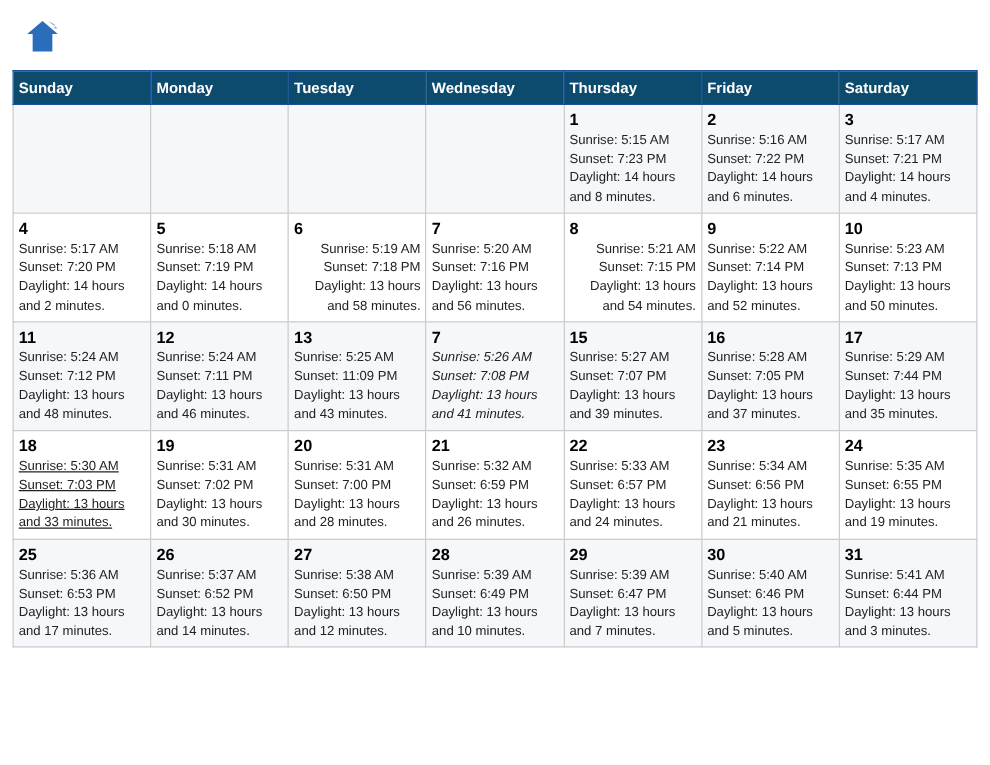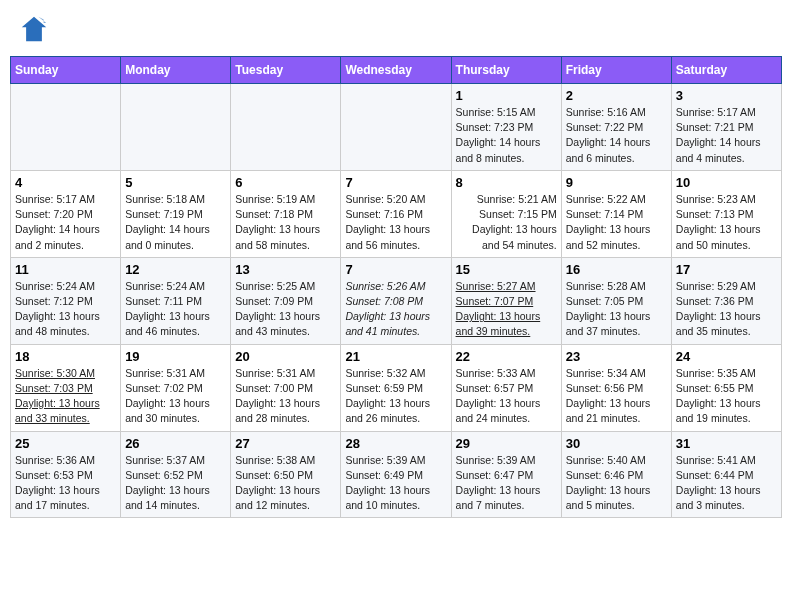--- a/index.html
+++ b/index.html
@@ -44,21 +44,21 @@
     .location {
       font-size: 16px;
       color: #333;
     }
     .calendar {
       width: 100%;
       border-collapse: collapse;
       font-size: 11px;
     }
     .calendar th {
-      background-color: #8b5cf6;
+      background-color: #0c4a6e;
       color: white;
       padding: 6px 4px;
       text-align: left;
       font-weight: bold;
       font-size: 12px;
       border: 1px solid #1a5296;
     }
     .calendar td {
       border: 1px solid #ccc;
       vertical-align: top;
@@ -161,21 +161,21 @@
         </td>
         <td>
           <span class="day-num">5</span>
           <div class="day-info" style="white-space: pre-line;">Sunrise: 5:18 AM
 Sunset: 7:19 PM
 Daylight: 14 hours
 and 0 minutes.</div>
         </td>
         <td>
           <span class="day-num">6</span>
-          <div class="day-info" style="white-space: pre-line;">Sunrise: 5:19 AM
+          <div class="day-info" style="white-space: pre-line; text-align: right;">Sunrise: 5:19 AM
 Sunset: 7:18 PM
 Daylight: 13 hours
 and 58 minutes.</div>
         </td>
         <td>
           <span class="day-num">7</span>
           <div class="day-info" style="white-space: pre-line;">Sunrise: 5:20 AM
 Sunset: 7:16 PM
 Daylight: 13 hours
 and 56 minutes.</div>
@@ -213,49 +213,49 @@
         <td>
           <span class="day-num">12</span>
           <div class="day-info" style="white-space: pre-line;">Sunrise: 5:24 AM
 Sunset: 7:11 PM
 Daylight: 13 hours
 and 46 minutes.</div>
         </td>
         <td>
           <span class="day-num">13</span>
           <div class="day-info" style="white-space: pre-line;">Sunrise: 5:25 AM
-Sunset: 7:09 PM
+Sunset: 11:09 PM
 Daylight: 13 hours
 and 43 minutes.</div>
         </td>
         <td>
           <span class="day-num">7</span>
           <div class="day-info" style="white-space: pre-line; font-style: italic;">Sunrise: 5:26 AM
 Sunset: 7:08 PM
 Daylight: 13 hours
 and 41 minutes.</div>
         </td>
         <td>
           <span class="day-num">15</span>
-          <div class="day-info" style="white-space: pre-line; text-decoration: underline;">Sunrise: 5:27 AM
+          <div class="day-info" style="white-space: pre-line;">Sunrise: 5:27 AM
 Sunset: 7:07 PM
 Daylight: 13 hours
 and 39 minutes.</div>
         </td>
         <td>
           <span class="day-num">16</span>
           <div class="day-info" style="white-space: pre-line;">Sunrise: 5:28 AM
 Sunset: 7:05 PM
 Daylight: 13 hours
 and 37 minutes.</div>
         </td>
         <td>
           <span class="day-num">17</span>
           <div class="day-info" style="white-space: pre-line;">Sunrise: 5:29 AM
-Sunset: 7:36 PM
+Sunset: 7:44 PM
 Daylight: 13 hours
 and 35 minutes.</div>
         </td>
       </tr>
       <tr>
         <td>
           <span class="day-num">18</span>
           <div class="day-info" style="white-space: pre-line; text-decoration: underline;">Sunrise: 5:30 AM
 Sunset: 7:03 PM
 Daylight: 13 hours

